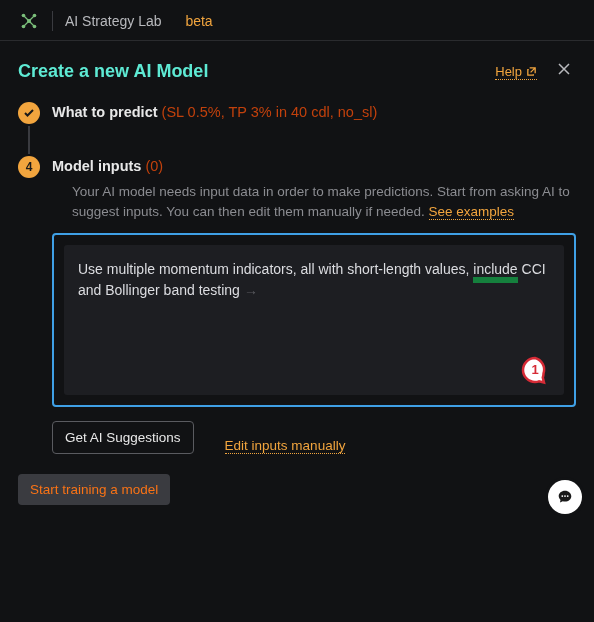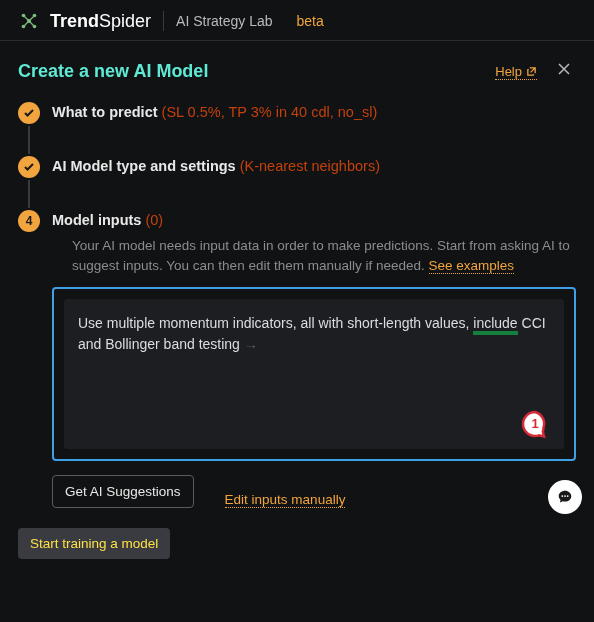--- a/index.html
+++ b/index.html
@@ -146,21 +146,21 @@
     padding: 14px 14px 18px 14px;
     min-height: 150px;
     position: relative;
   }
   .input-text {
     color: #dcdde1;
     font-size: 14px;
     line-height: 1.55;
   }
   .underline-word {
-    border-bottom: 4px solid #15803d;
+    border-bottom: 6px solid #15803d;
   }
   .arrow-hint {
     color: #5a5b60;
     margin-left: 4px;
   }
   .count-bubble {
     position: absolute;
     right: 14px;
     bottom: 10px;
     width: 30px;
@@ -196,21 +196,21 @@
   .link-secondary {
     color: #f2a53e;
     font-size: 13.5px;
     border-bottom: 1px dotted #f2a53e;
     cursor: pointer;
   }
 
   .btn-solid {
     background: #3a3b40;
     border: none;
-    color: #fde047;
+    color: #f97316;
     padding: 8px 12px;
     border-radius: 4px;
     font-size: 13.5px;
     cursor: pointer;
   }
 
   .chat-fab {
     position: absolute;
     right: 12px;
     bottom: 108px;
@@ -234,23 +234,20 @@
       <circle cx="6" cy="6" r="2" fill="#7bbf7b"></circle>
       <circle cx="18" cy="6" r="2" fill="#7bbf7b"></circle>
       <circle cx="6" cy="18" r="2" fill="#7bbf7b"></circle>
       <circle cx="18" cy="18" r="2" fill="#7bbf7b"></circle>
       <circle cx="12" cy="12" r="2.2" fill="#7bbf7b"></circle>
       <line x1="6" y1="6" x2="12" y2="12" stroke="#7bbf7b" stroke-width="1.4"></line>
       <line x1="18" y1="6" x2="12" y2="12" stroke="#7bbf7b" stroke-width="1.4"></line>
       <line x1="6" y1="18" x2="12" y2="12" stroke="#7bbf7b" stroke-width="1.4"></line>
       <line x1="18" y1="18" x2="12" y2="12" stroke="#7bbf7b" stroke-width="1.4"></line>
     </svg>
-    <span class="brand-name">
-      <span>Trend</span><span class="thin">Spider</span>
-    </span>
   </div>
   <span class="divider-v"></span>
   <span class="lab-label">
     <span>AI Strategy Lab</span>
     <span class="beta">beta</span>
   </span>
 </div>
 
 <div class="panel">
   <div class="panel-header">
@@ -284,36 +281,20 @@
         <span class="step-connector"></span>
       </div>
       <div class="step-body">
         <span class="step-title">
           <span>What to predict</span>
           <span class="step-detail">(SL 0.5%, TP 3% in 40 cdl, no_sl)</span>
         </span>
       </div>
     </div>
 
-    <div class="step-row">
-      <div class="step-indicator">
-        <span class="step-badge">
-          <svg width="12" height="12" viewBox="0 0 12 12">
-              <path d="M2 6l2.5 2.5L10 3" stroke="#1a1a1a" stroke-width="2" fill="none"></path>
-            </svg>
-        </span>
-        <span class="step-connector"></span>
-      </div>
-      <div class="step-body">
-        <span class="step-title">
-          <span>AI Model type and settings</span>
-          <span class="step-detail">(K-nearest neighbors)</span>
-        </span>
-      </div>
-    </div>
 
     <div class="step-row active-step">
       <div class="step-indicator">
         <span class="step-badge">4</span>
       </div>
       <div class="step-body">
         <div class="step-title">
           <span>Model inputs</span>
           <span class="step-detail">(0)</span>
         </div>

